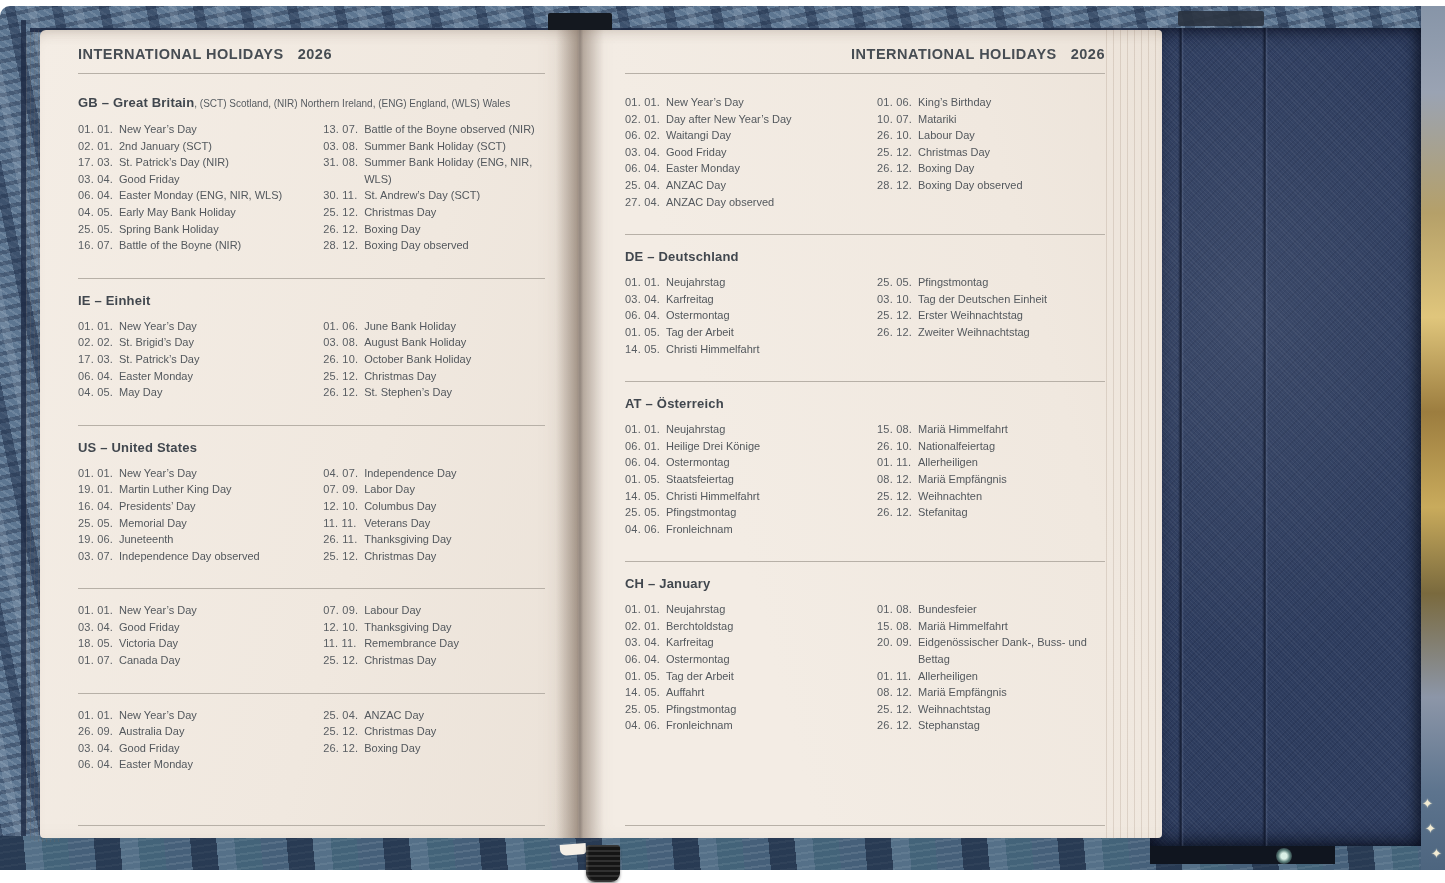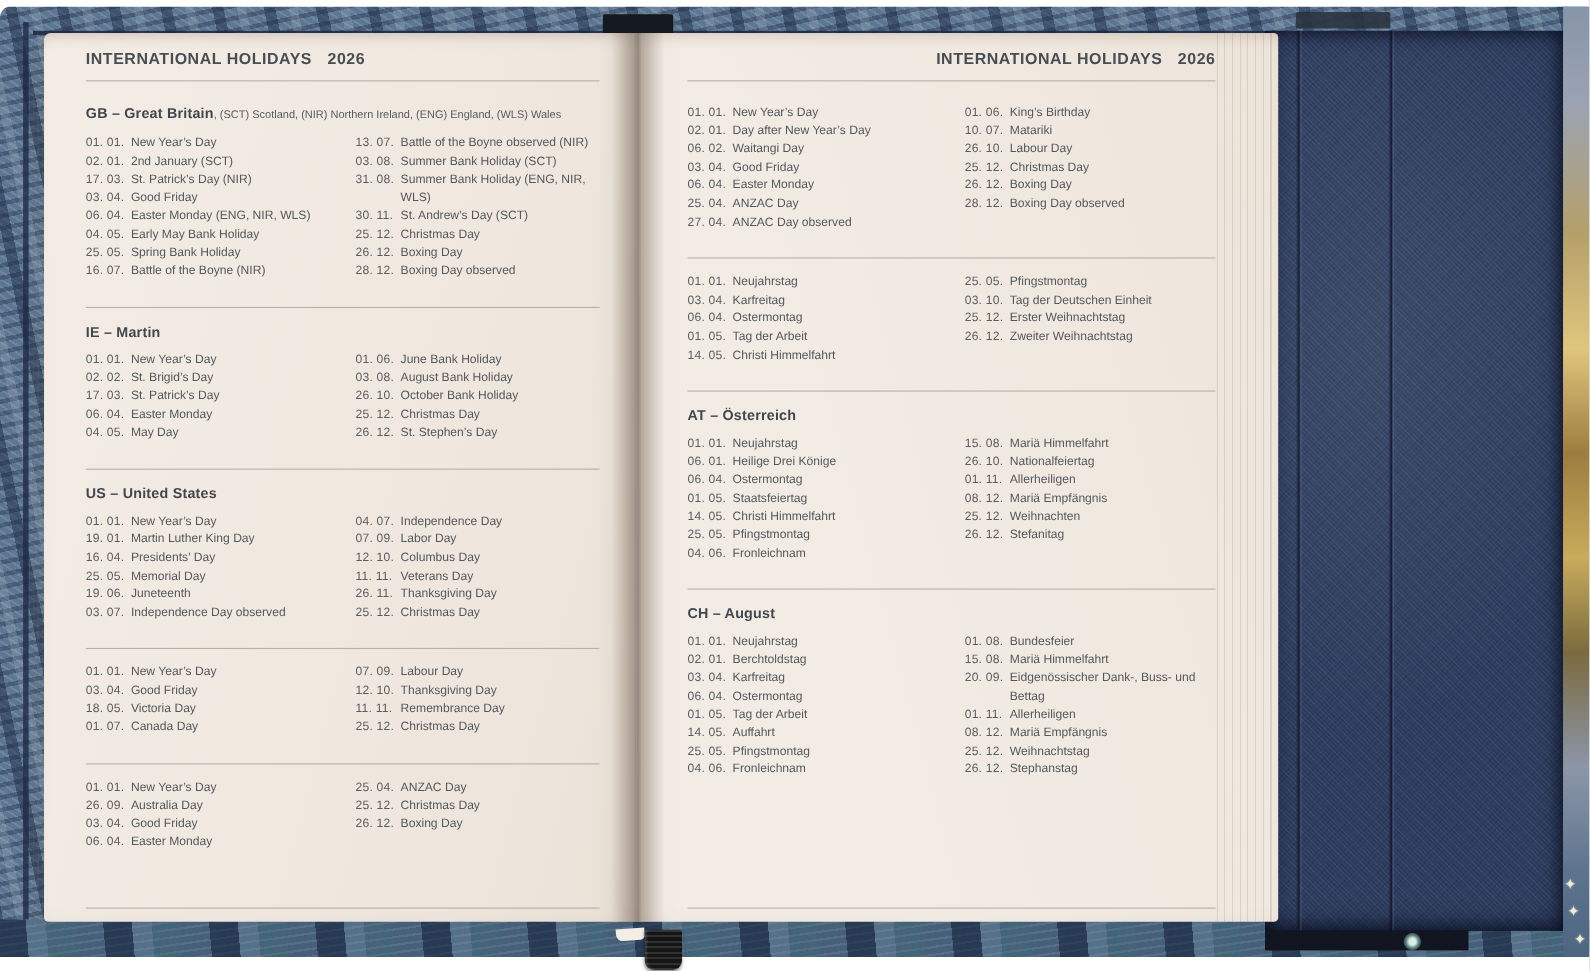--- a/index.html
+++ b/index.html
@@ -193,21 +193,21 @@
                     <span class="hname">Boxing Day</span>
                   </li>
                   <li>
                     <span class="date">28. 12.</span>
                     <span class="hname">Boxing Day observed</span>
                   </li>
                 </ul>
               </div>
             </section>
             <section class="holiday-section">
-              <h2><span class="sec-title">IE – Martin</span></h2>
+              <h2><span class="sec-title">IE – Einheit</span></h2>
               <div class="cols">
                 <ul class="col col1">
                   <li>
                     <span class="date">01. 01.</span>
                     <span class="hname">New Year’s Day</span>
                   </li>
                   <li>
                     <span class="date">02. 02.</span>
                     <span class="hname">St. Brigid’s Day</span>
                   </li>
@@ -447,20 +447,21 @@
                     <span class="hname">Boxing Day</span>
                   </li>
                   <li>
                     <span class="date">28. 12.</span>
                     <span class="hname">Boxing Day observed</span>
                   </li>
                 </ul>
               </div>
             </section>
             <section class="holiday-section">
+              <h2><span class="sec-title">DE – Deutschland</span></h2>
               <div class="cols">
                 <ul class="col col1">
                   <li>
                     <span class="date">01. 01.</span>
                     <span class="hname">Neujahrstag</span>
                   </li>
                   <li>
                     <span class="date">03. 04.</span>
                     <span class="hname">Karfreitag</span>
                   </li>
@@ -552,21 +553,21 @@
                     <span class="hname">Weihnachten</span>
                   </li>
                   <li>
                     <span class="date">26. 12.</span>
                     <span class="hname">Stefanitag</span>
                   </li>
                 </ul>
               </div>
             </section>
             <section class="holiday-section">
-              <h2><span class="sec-title">CH – August</span></h2>
+              <h2><span class="sec-title">CH – January</span></h2>
               <div class="cols">
                 <ul class="col col1">
                   <li>
                     <span class="date">01. 01.</span>
                     <span class="hname">Neujahrstag</span>
                   </li>
                   <li>
                     <span class="date">02. 01.</span>
                     <span class="hname">Berchtoldstag</span>
                   </li>

